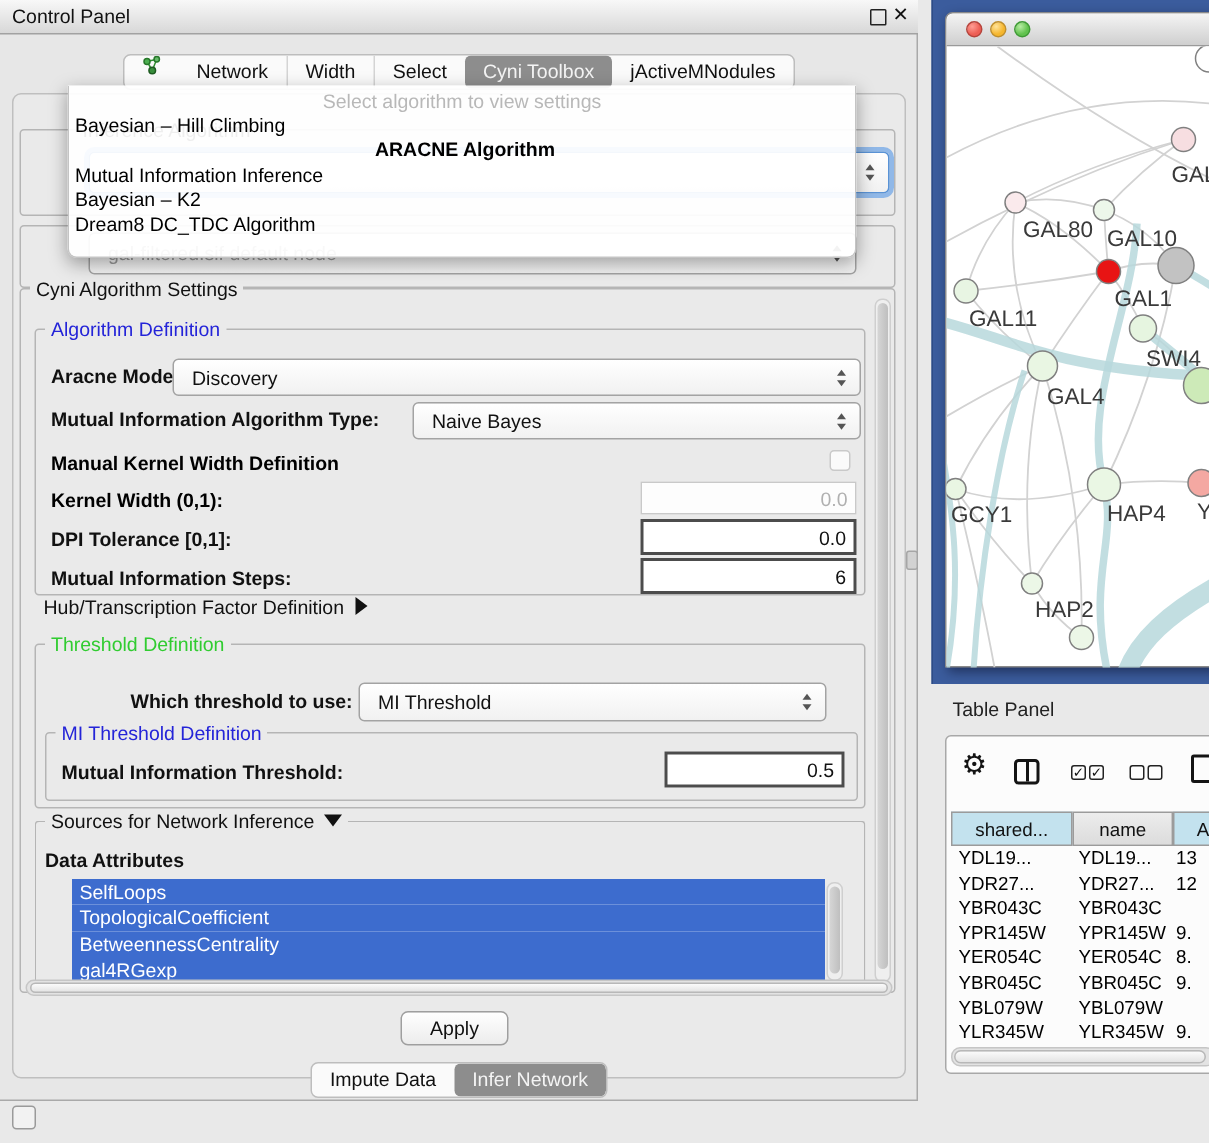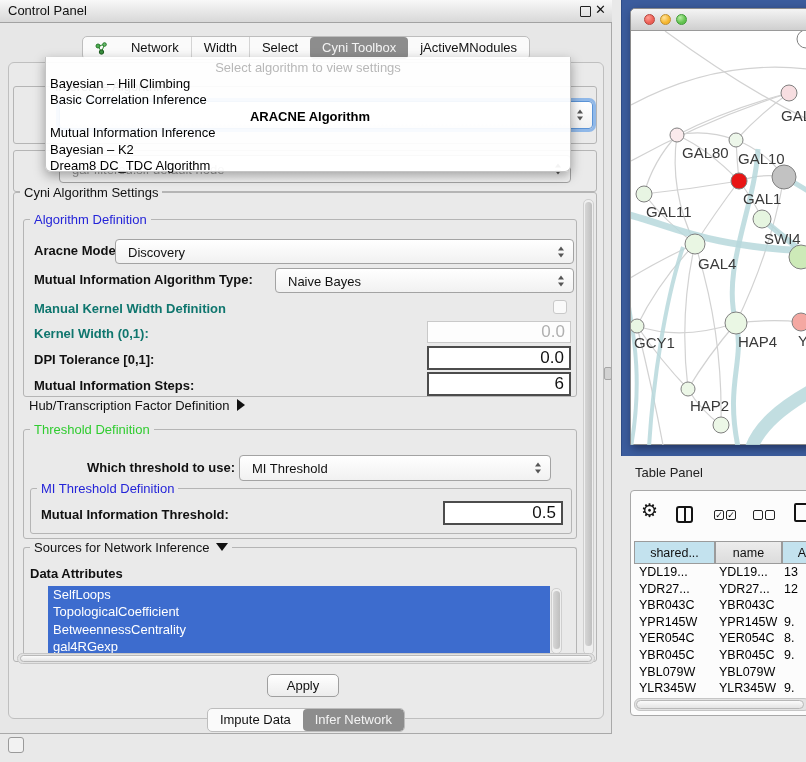--- a/index.html
+++ b/index.html
@@ -12,21 +12,21 @@
   #cp-titlebar{left:0;top:8;width:612px;height:23px;background:linear-gradient(#f8f8f8,#d8d8d8);border-bottom:1px solid #a2a2a2;box-sizing:border-box;}
   #cp-title{position:absolute;left:8px;top:3px;font-size:13px;color:#111;}
   #cp-float{position:absolute;left:580px;top:6px;width:9px;height:9px;border:1.5px solid #222;border-radius:1px;cursor:pointer;}
   #cp-close{position:absolute;left:595px;top:2px;font-size:13px;font-weight:bold;color:#111;cursor:pointer;}
 
   
   .tabstrip{display:flex;justify-content:center;}
   #top-tabs{left:0;top:36px;width:612px;height:23px;}
   #bottom-tabs{left:0;top:708px;width:612px;height:23px;}
   .tabbar{display:flex;background:#fafafa;border:1px solid #bdbdbd;border-radius:5px;overflow:hidden;height:22px;}
-  .tab{display:flex;align-items:center;gap:23px;padding:0 12px;font-size:13px;color:#111;line-height:22px;border-left:1px solid #d4d4d4;cursor:pointer;white-space:nowrap;}
+  .tab{display:flex;gap:23px;padding:0 12px;font-size:13px;color:#111;line-height:22px;border-left:1px solid #d4d4d4;cursor:pointer;white-space:nowrap;}
   .tab:first-child{border-left:none;}
   .tab.selected{background:#8d8d8d;color:#f4f4f4;border-radius:4px;border-left:none;}
   .tab.selected + .tab{border-left:none;}
 
   
   #content-panel{left:8px;top:62px;width:596px;height:657px;background:#eaeaea;border:1px solid #bfbfbf;border-radius:6px;box-sizing:border-box;}
 
   
   .gb{position:absolute;border:1px solid #b5b5b5;border-radius:3px;box-sizing:border-box;}
   .gb-title{position:absolute;top:-8px;left:6px;background:#eaeaea;padding:0 4px;font-size:13px;color:#111;white-space:nowrap;}
@@ -37,23 +37,23 @@
   .combo{position:absolute;background:linear-gradient(#ffffff,#f1f1f1);border:1px solid #a3a3a3;border-radius:4px;box-sizing:border-box;cursor:pointer;}
   .combo .ctext{position:absolute;left:12px;top:50%;transform:translateY(-50%);font-size:13px;color:#111;white-space:nowrap;}
   .combo .ctext.muted{color:#9a9a9a;}
   .stepper{position:absolute;right:8px;top:50%;transform:translateY(-50%);width:7px;height:11px;}
   .stepper .up{position:absolute;top:0;left:0;width:0;height:0;border-left:3.5px solid transparent;border-right:3.5px solid transparent;border-bottom:4px solid #555;}
   .stepper .down{position:absolute;bottom:0;left:0;width:0;height:0;border-left:3.5px solid transparent;border-right:3.5px solid transparent;border-top:4px solid #555;}
   .focus-ring{box-shadow:0 0 0 3px rgba(96,156,230,.65);border-color:#5a93d6;}
 
   
   .lbl{position:absolute;font-size:13px;font-weight:bold;color:#111;white-space:nowrap;}
-  .lbl.gray{color:#0f766e;}
+  .lbl.gray{color:#000000;}
   .lbl.plain{font-weight:normal;}
-  .tfield{position:absolute;font-size:17px;text-align:right;padding:0 5px;box-sizing:border-box;background:#fff;outline:none;font-family:inherit;}
+  .tfield{position:absolute;font-size:13px;text-align:right;padding:0 5px;box-sizing:border-box;background:#fff;outline:none;font-family:inherit;}
   .tfield.enabled{border:2px solid #4c4c4c;color:#111;}
   .tfield.disabled{border:1px solid #c9c9c9;color:#b0b0b0;background:#fdfdfd;}
   .checkbox{position:absolute;width:14px;height:14px;border:1.5px solid #c9c9c9;border-radius:3px;background:#fafafa;box-sizing:border-box;}
   .tri-right{display:inline-block;width:0;height:0;border-top:6px solid transparent;border-bottom:6px solid transparent;border-left:8px solid #111;margin-left:8px;vertical-align:-1px;}
   .tri-down{display:inline-block;width:0;height:0;border-left:6px solid transparent;border-right:6px solid transparent;border-top:8px solid #111;margin-left:6px;vertical-align:1px;}
 
   
   .vscroll{position:absolute;background:#efefef;border:1px solid #cfcfcf;border-radius:5px;box-sizing:border-box;}
   .vscroll .thumb{position:absolute;left:1px;right:1px;background:linear-gradient(90deg,#d6d6d6,#bfbfbf);border-radius:4px;}
   .hscroll{position:absolute;background:#e3e3e3;border:1px solid #c6c6c6;border-radius:6px;box-sizing:border-box;}
@@ -260,21 +260,20 @@
         <div class="tab selected">
           <span>Infer Network</span>
         </div>
       </div>
   </div>
 
   <div class="abs" id="algo-popup">
     <div id="popup-placeholder">Select algorithm to view settings</div>
     <div id="popup-items">
         <div class="pitem">Bayesian – Hill Climbing</div>
-        <div class="pitem">Basic Correlation Inference</div>
         <div class="pitem sel">ARACNE Algorithm</div>
         <div class="pitem">Mutual Information Inference</div>
         <div class="pitem">Bayesian – K2</div>
         <div class="pitem">Dream8 DC_TDC Algorithm</div>
       </div>
   </div>
 
   <div class="abs" id="divider-grip"></div>
 
   <div class="abs" id="desktop"></div>

